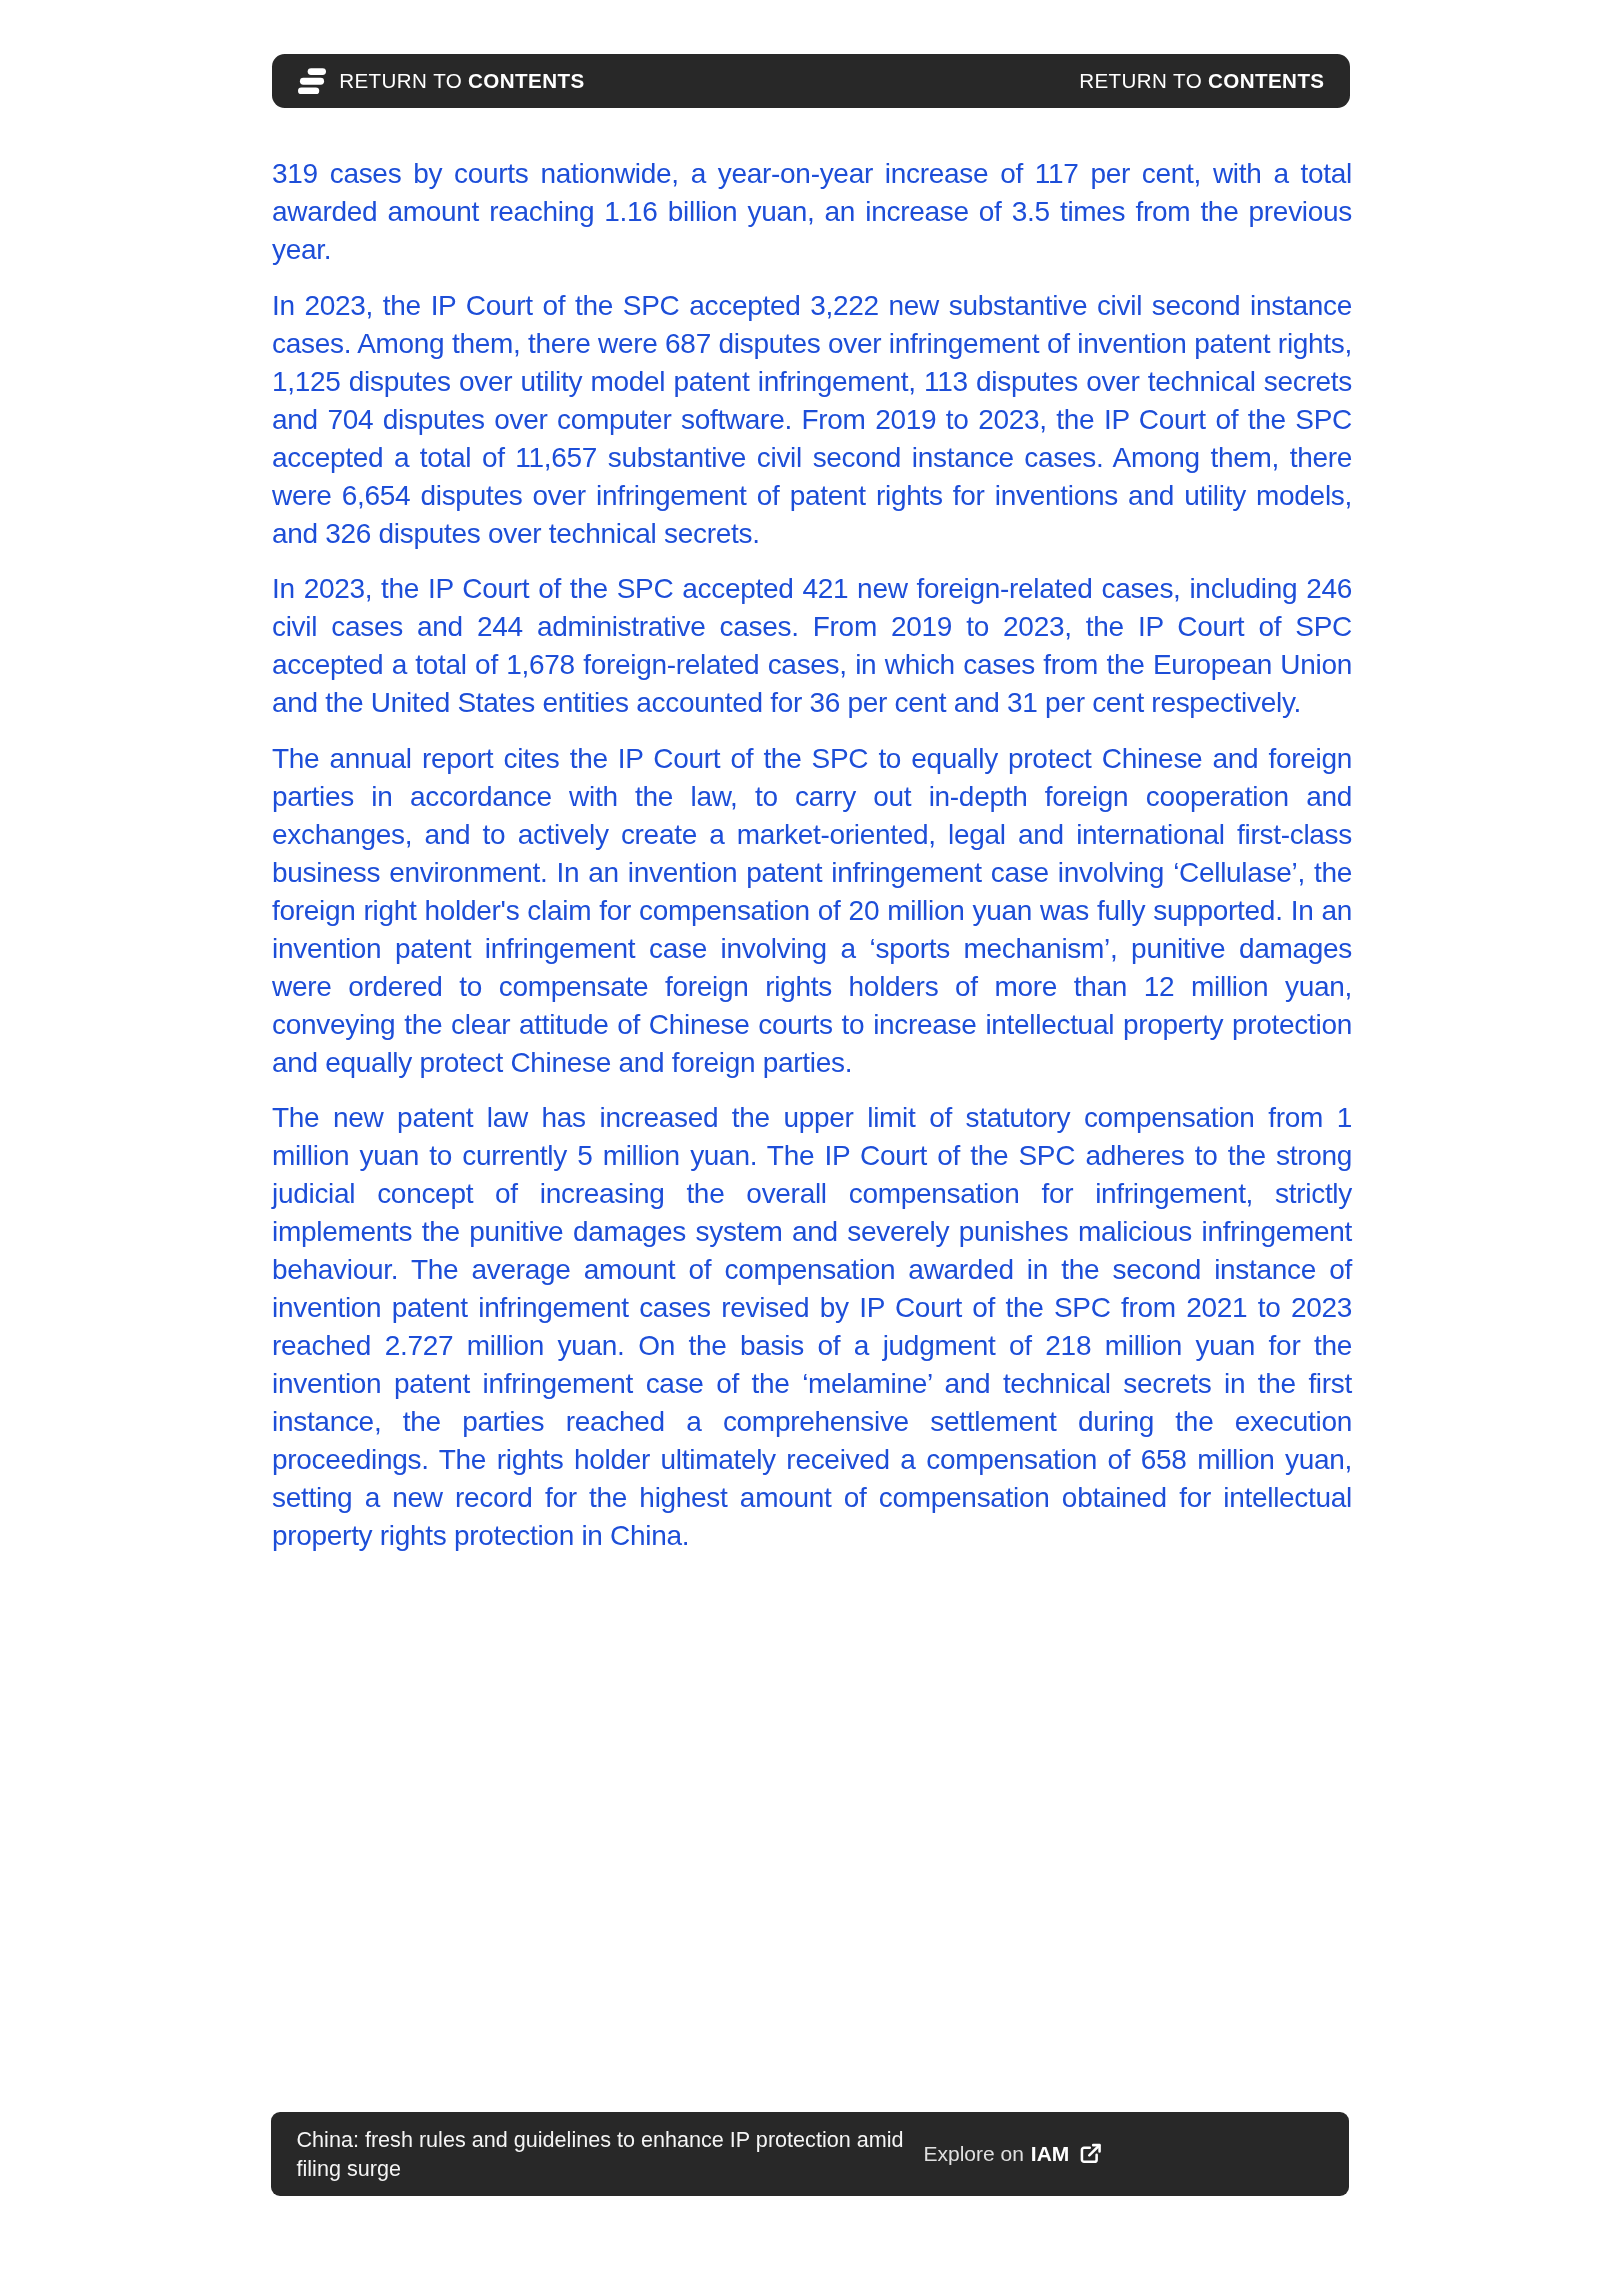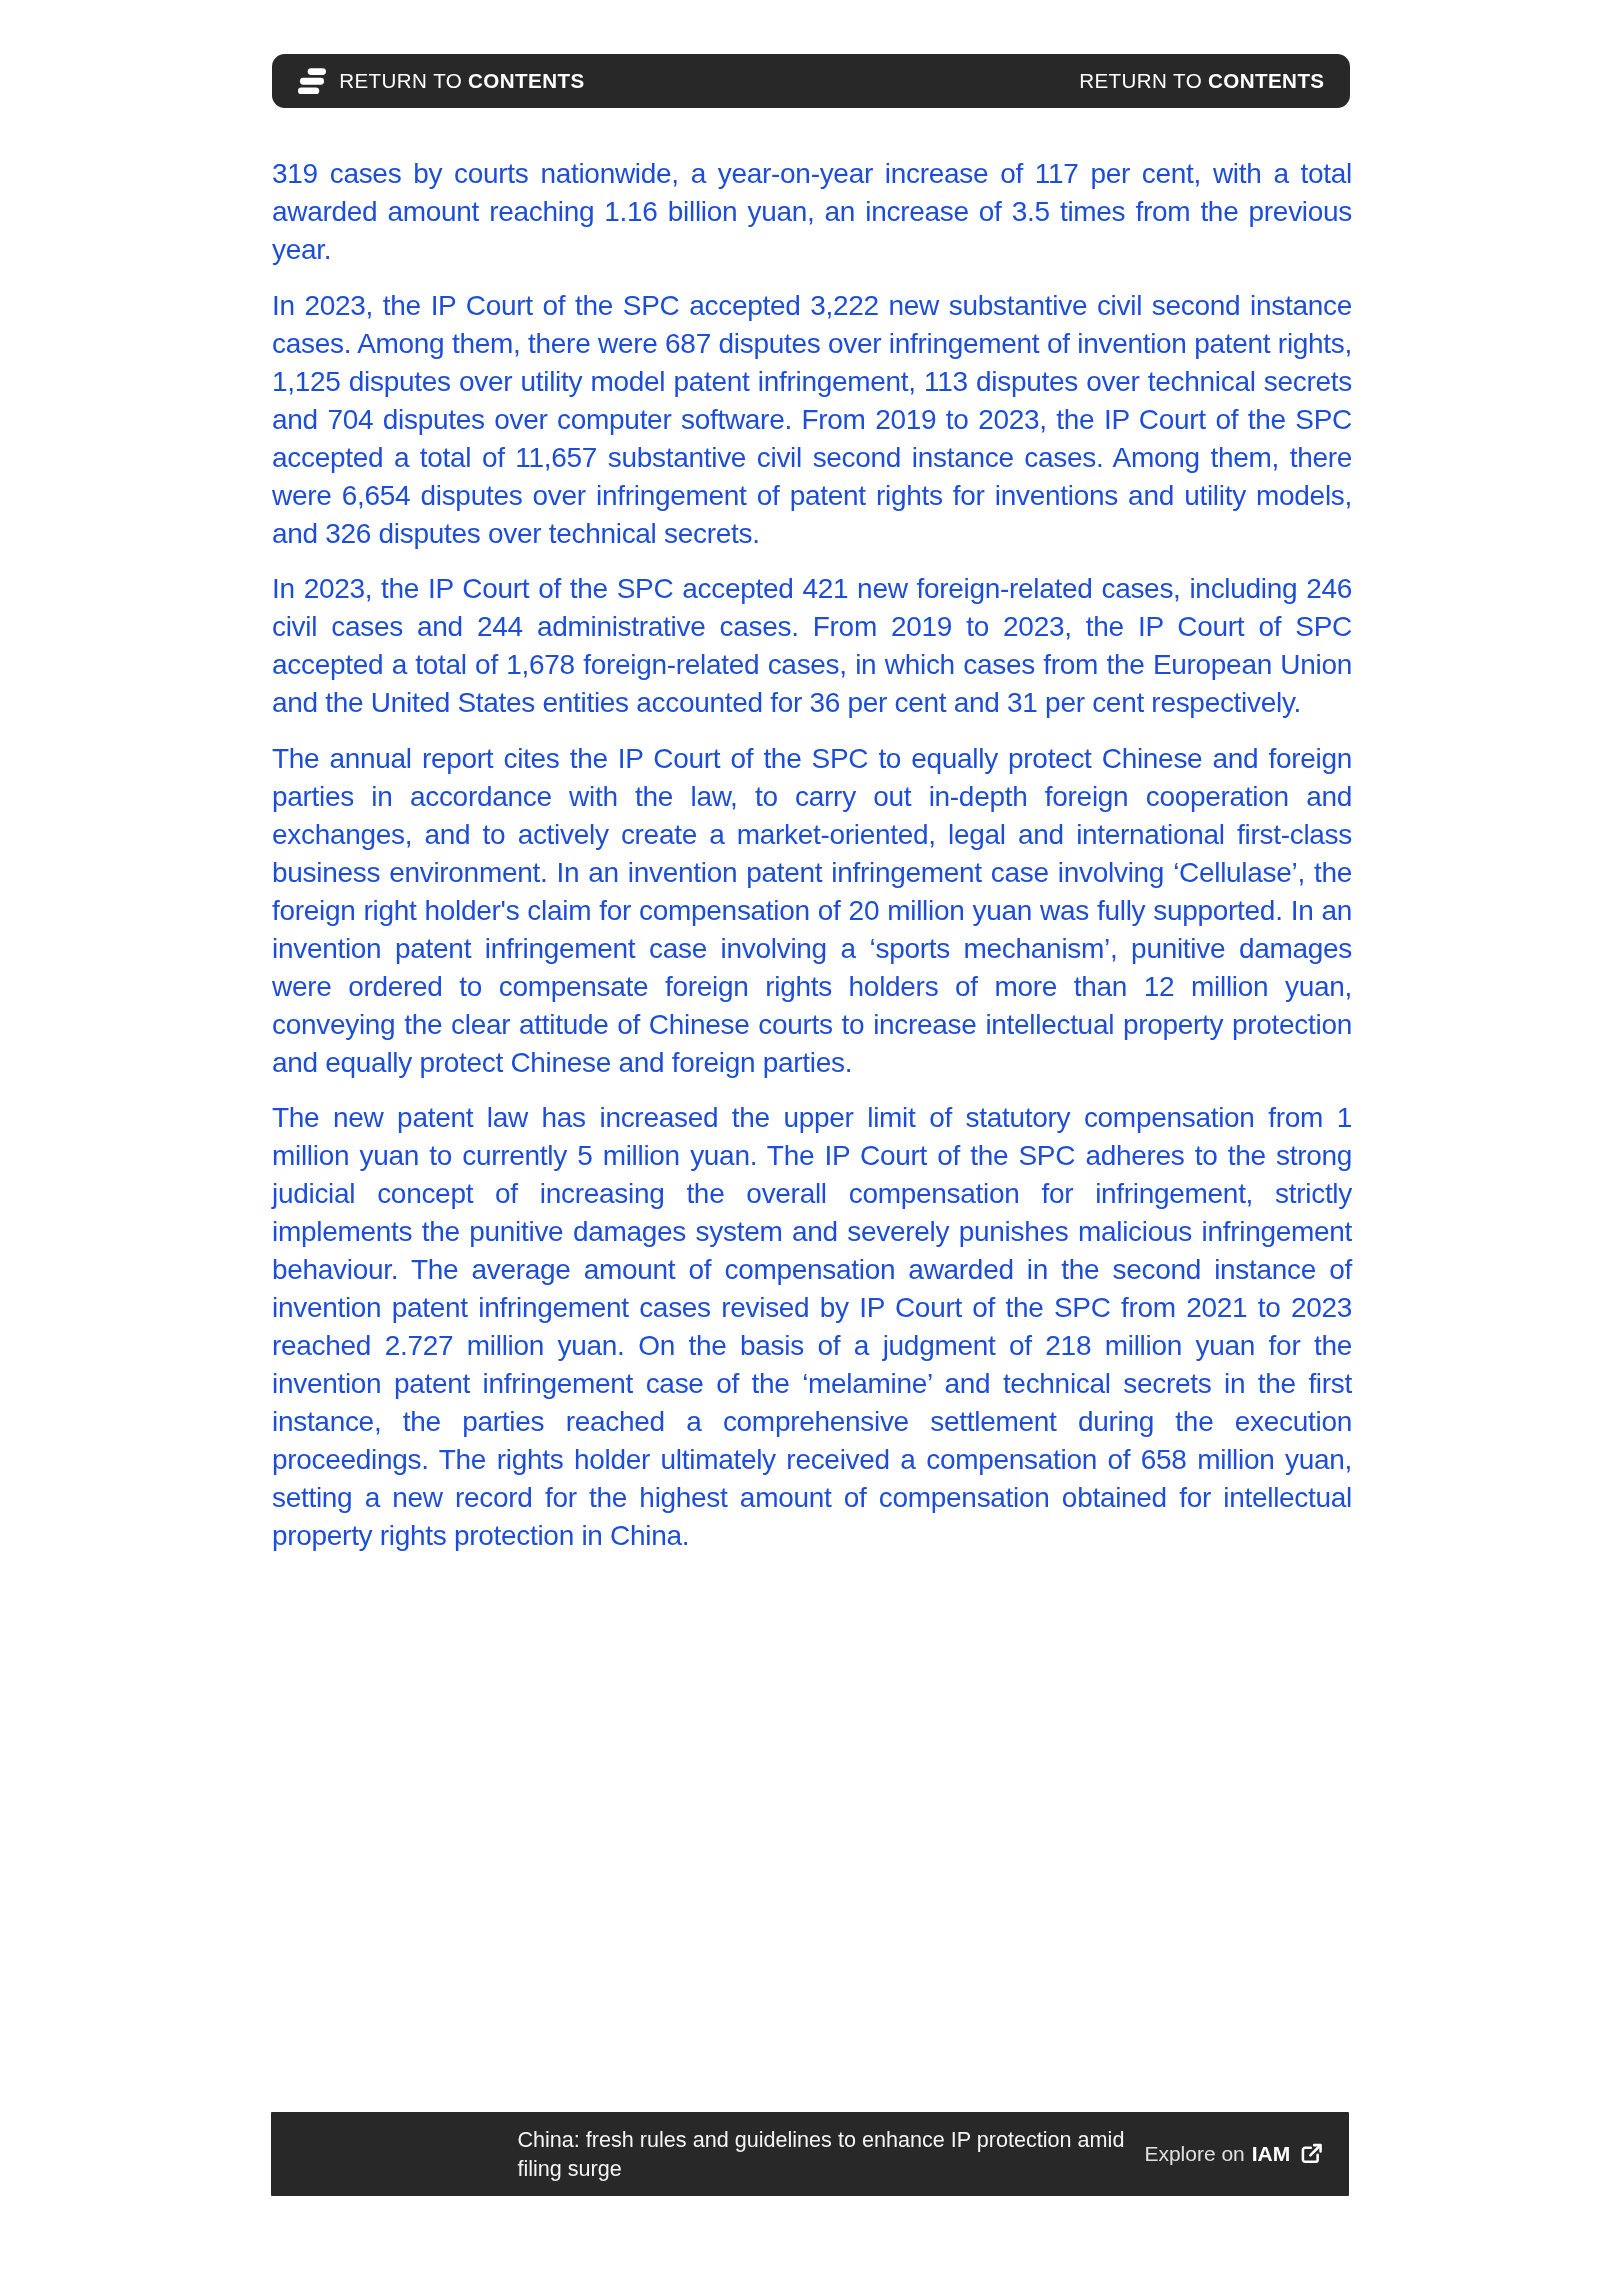--- a/index.html
+++ b/index.html
@@ -61,24 +61,24 @@
   }
 
   
   .footer-bar {
     position: absolute;
     left: 271px;
     top: 2112px;
     width: 1078px;
     height: 84px;
     background: #282828;
-    border-radius: 1px;
+    border-radius: 9px;
     display: flex;
     align-items: center;
-    justify-content: flex-end;
+    justify-content: flex-start;
     padding: 0 25.5px;
     box-sizing: border-box;
   }
   .footer-title {
     font-size: 21.6px;
     line-height: 29px;
     color: #f5f5f5;
     max-width: 627px;
     font-weight: 400;
   }

